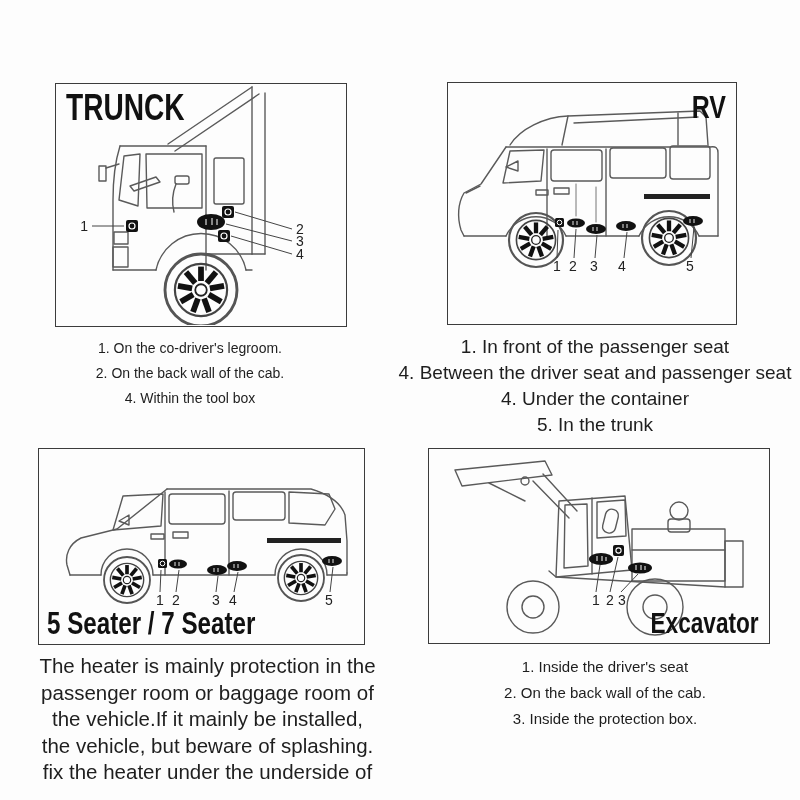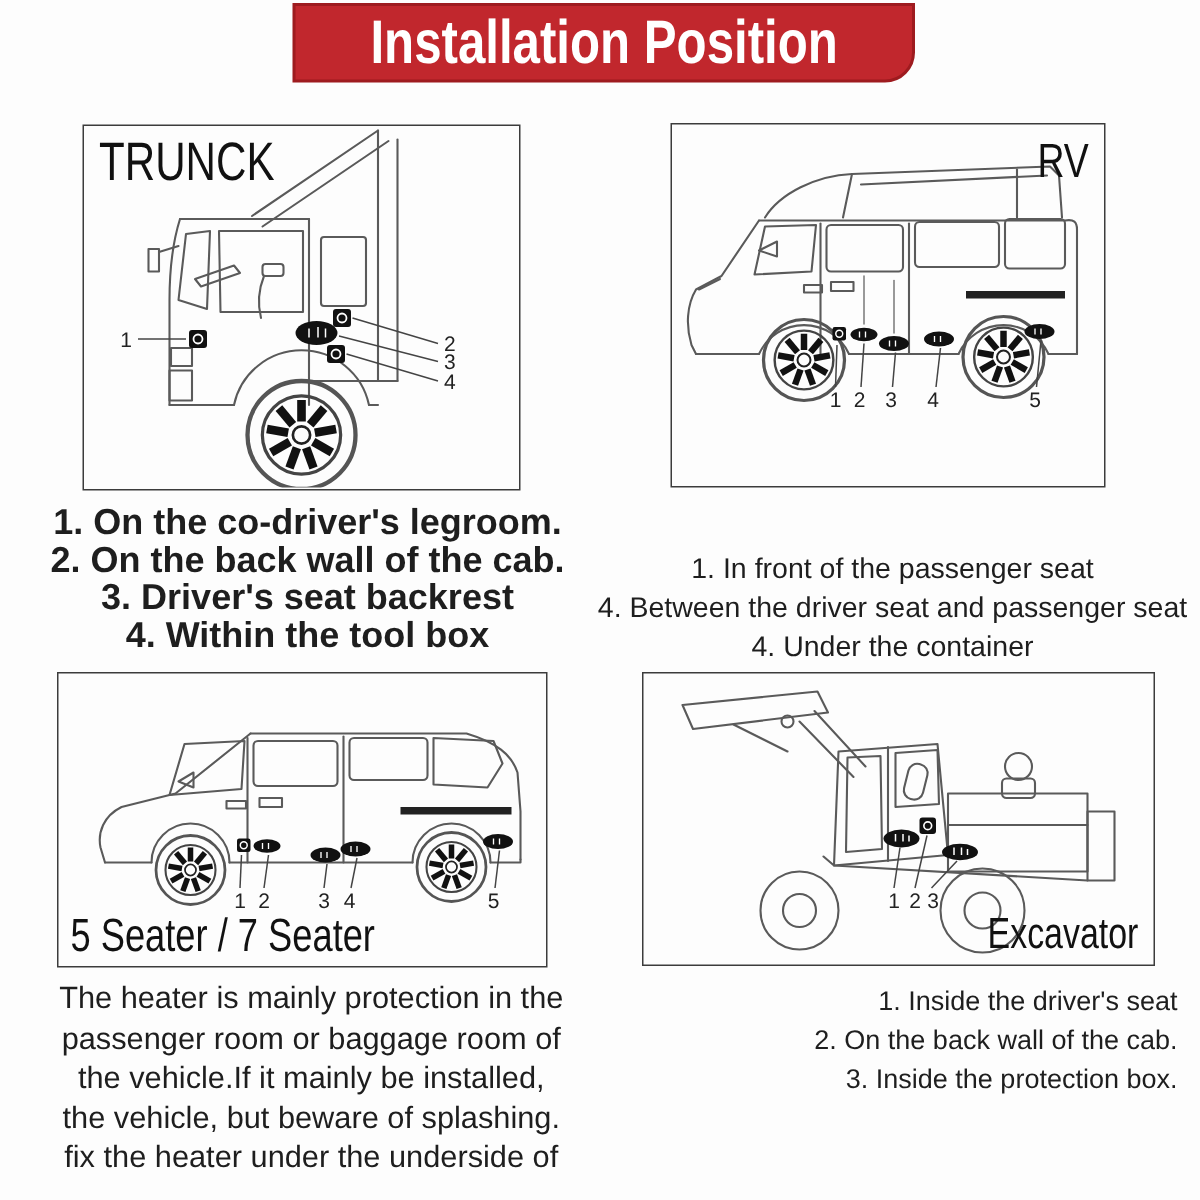--- a/index.html
+++ b/index.html
@@ -13,37 +13,34 @@
     border-radius:0 0 20px 0;display:flex;align-items:center;justify-content:center;
   }
   .banner-title{
     color:#fff;font-size:41px;font-weight:bold;white-space:nowrap;
     transform:scaleX(0.8);letter-spacing:0px;
   }
   .panel{
     position:absolute;border:1.5px solid #3c3c3c;background:#fdfdfd;box-sizing:border-box;
   }
   .panel-title{
-    position:absolute;font-weight:normal;color:#111;white-space:nowrap;line-height:1;
+    position:absolute;font-weight:bold;color:#111;white-space:nowrap;line-height:1;
   }
   .cond-l{transform:scaleX(0.78);transform-origin:left center;}
   .cond-r{transform:scaleX(0.78);transform-origin:right center;}
   .notes{position:absolute;text-align:center;}
   .note-line{white-space:nowrap;}
   svg{position:absolute;left:0;top:0;}
   svg text{font-family:"Liberation Sans",sans-serif;font-size:14px;fill:#222;}
 </style>
 </head>
 <body>
 
 <div id="page">
 
-  <div class="banner">
-    <div class="banner-title">Installation Position</div>
-  </div>
 
   <div class="panel" style="left:55px;top:83px;width:292px;height:244px;">
     <svg width="289" height="241" viewBox="0 0 289 241">
       <defs>
         <g id="wheel">
           <circle r="20" fill="none" stroke="#555" stroke-width="1.6"></circle>
           <circle r="14.5" fill="none" stroke="#444" stroke-width="1.2"></circle>
           <circle r="3.2" fill="none" stroke="#222" stroke-width="1"></circle>
           <g stroke="#111" stroke-width="3.2">
             <line y1="-5" y2="-13"></line>
@@ -162,28 +159,27 @@
       <text x="125" y="188" text-anchor="middle">2</text>
       <text x="146" y="188" text-anchor="middle">3</text>
       <text x="174" y="188" text-anchor="middle">4</text>
       <text x="242" y="188" text-anchor="middle">5</text>
     </svg>
     <div class="panel-title" style="right:10px;top:8px;font-size:32px;">
       <span class="cond-r" style="display:inline-block;">RV</span>
     </div>
   </div>
 
-  <div class="notes" style="left:15px;top:336px;width:380px;font-size:24px;line-height:25px;font-weight:bold;">
+  <div class="notes" style="left:0;top:336px;width:380px;font-size:14px;line-height:25px;">
     <div class="note-line">1. On the co-driver's legroom.</div>
     <div class="note-line">2. On the back wall of the cab.</div>
-    <div class="note-line">3. Driver's seat backrest</div>
     <div class="note-line">4. Within the tool box</div>
   </div>
 
-  <div class="notes" style="left:390px;top:334px;width:410px;font-size:19px;line-height:26px;margin-top:33px;">
+  <div class="notes" style="left:390px;top:334px;width:410px;font-size:19px;line-height:26px;">
     <div class="note-line">1. In front of the passenger seat</div>
     <div class="note-line">4. Between the driver seat and passenger seat</div>
     <div class="note-line">4. Under the container</div>
     <div class="note-line">5. In the trunk</div>
   </div>
 
   <div class="panel" style="left:38px;top:448px;width:327px;height:197px;">
     <svg width="324" height="194" viewBox="0 0 324 194">
       <g stroke="#5a5a5a" stroke-width="1.4" fill="none" stroke-linejoin="round" stroke-linecap="round">
         <path d="M128,40 H272 C292,46 302,54 306,66 L308,92 V124"></path>
@@ -283,19 +279,19 @@
   </div>
 
   <div class="notes" style="left:15px;top:653px;width:385px;font-size:20.5px;line-height:26.5px;">
     <div class="note-line">The heater is mainly protection in the</div>
     <div class="note-line">passenger room or baggage room of</div>
     <div class="note-line">the vehicle.If it mainly be installed,</div>
     <div class="note-line">the vehicle, but beware of splashing.</div>
     <div class="note-line">fix the heater under the underside of</div>
   </div>
 
-  <div class="notes" style="left:425px;top:654px;width:360px;font-size:18px;line-height:26px;text-align:right;">
+  <div class="notes" style="left:425px;top:654px;width:360px;font-size:15px;line-height:26px;">
     <div class="note-line">1. Inside the driver's seat</div>
     <div class="note-line">2. On the back wall of the cab.</div>
     <div class="note-line">3. Inside the protection box.</div>
   </div>
 
 </div>
 
 </body></html>

